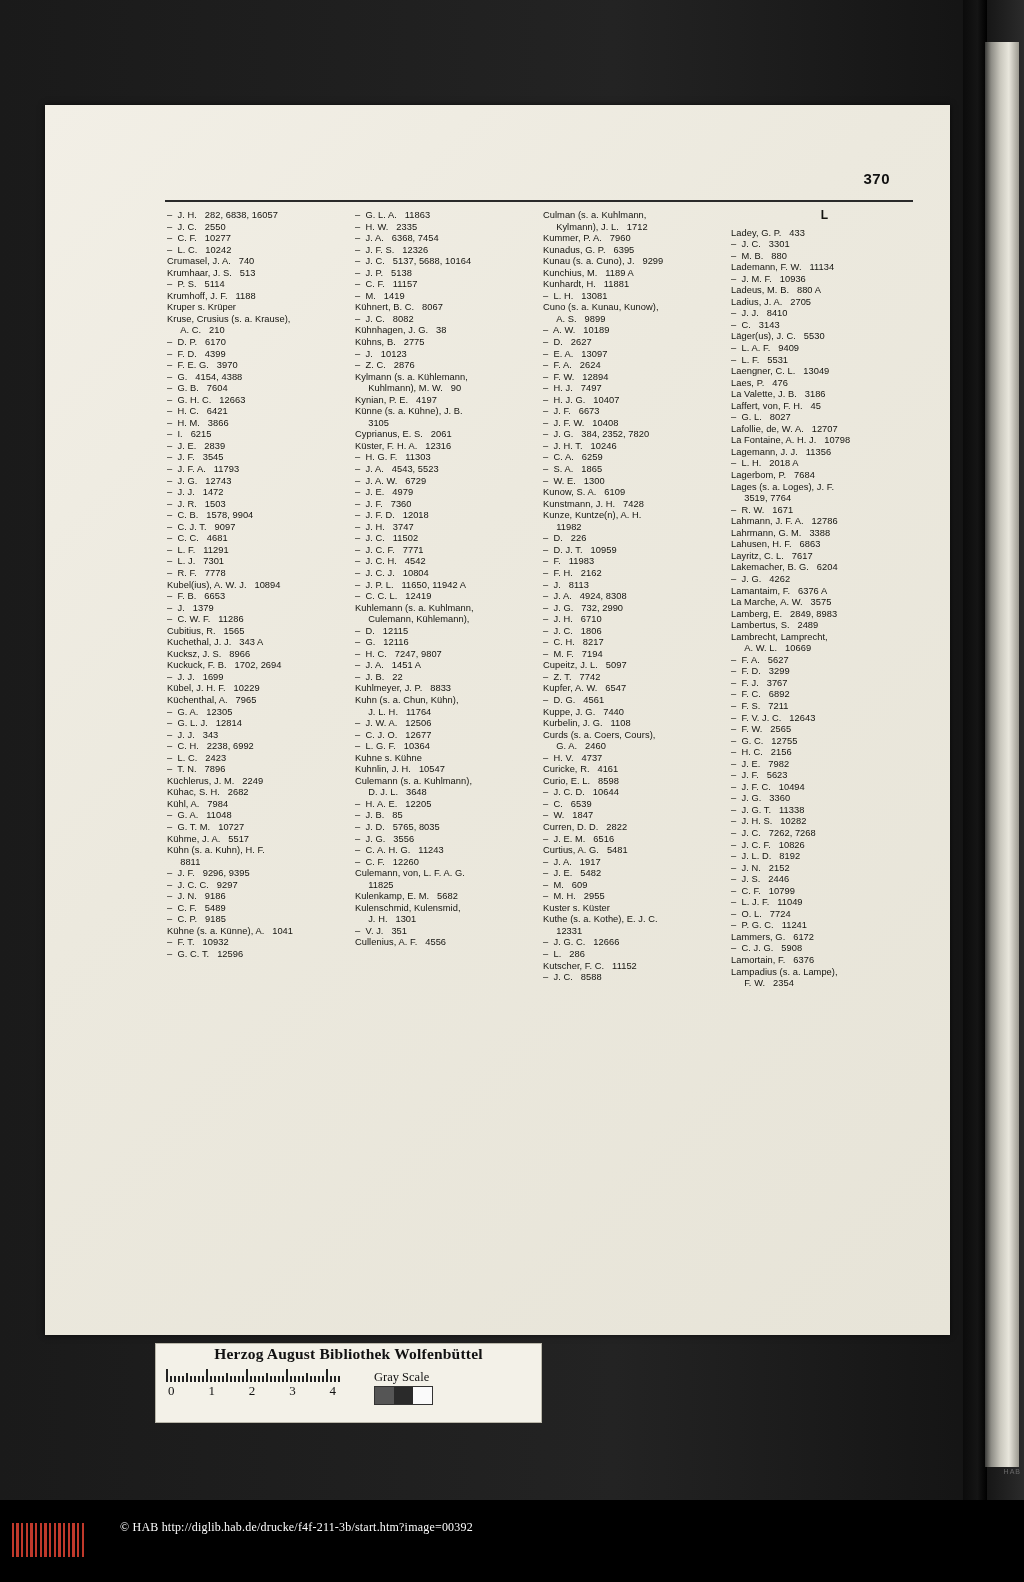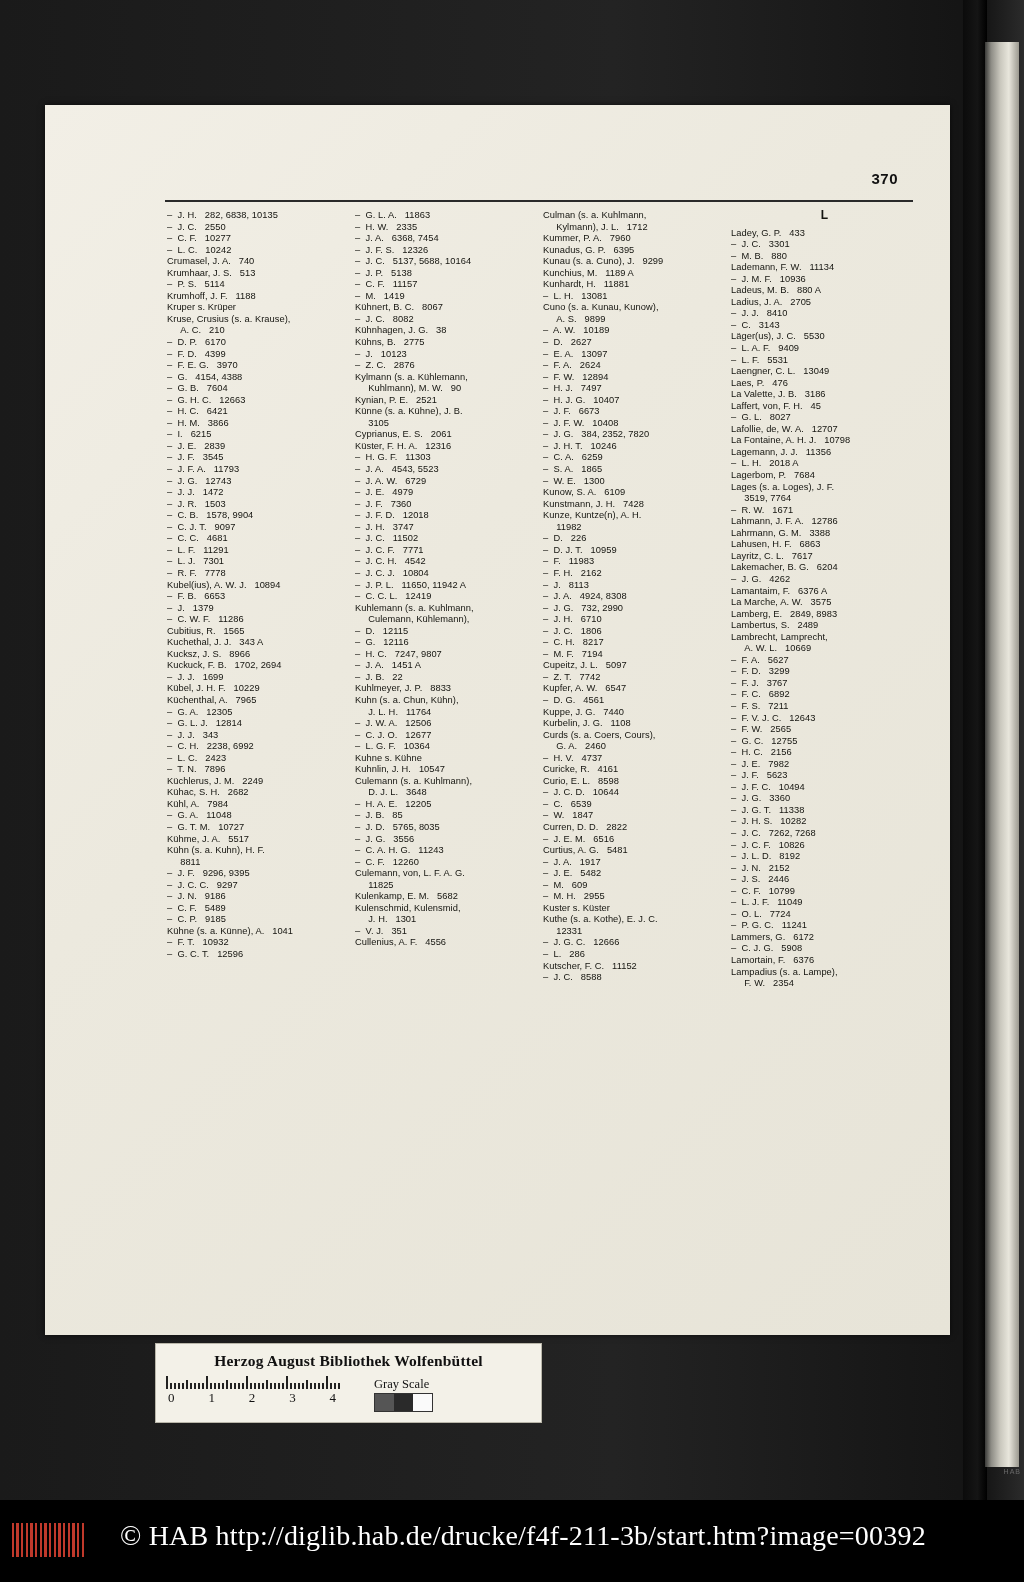--- a/index.html
+++ b/index.html
@@ -49,21 +49,21 @@
     box-shadow: 0 0 6px rgba(0,0,0,0.6);
   }
   .page-inner {
     position: absolute;
     left: 0; top: 0;
     width: 905px; height: 1230px;
     background: linear-gradient(135deg, #f2efe6 0%, #ece9de 40%, #e7e4d8 100%);
   }
   .page-number {
     position: absolute;
-    right: 52px;
+    right: 60px;
     top: 65px;
     font-size: 15px;
     font-weight: bold;
     color: #111;
     letter-spacing: 0.5px;
   }
   .rule {
     position: absolute;
     left: 120px;
     top: 95px;
@@ -106,21 +106,21 @@
     height: 78px;
     background: #f3f1e8;
     border: 1px solid #b9b6a9;
   }
   .colorcard-title {
     text-align: center;
     font-family: "Liberation Serif", serif;
     font-weight: bold;
     font-size: 15.5px;
     color: #111;
-    padding-top: 8px;
+    padding-top: 1px;
     letter-spacing: 0.2px;
   }
   .ruler-row {
     display: flex;
     align-items: flex-start;
     padding: 6px 10px 0 10px;
     gap: 8px;
   }
   .ruler {
     width: 200px;
@@ -165,21 +165,21 @@
     left: 0; top: 1500px;
     width: 1024px; height: 82px;
     background: #000;
   }
   .footer-text {
     position: absolute;
     left: 120px;
     top: 1520px;
     color: #ffffff;
     font-family: "Liberation Serif", serif;
-    font-size: 28px;
+    font-size: 12px;
     letter-spacing: 0.2px;
     white-space: nowrap;
   }
   .barcode {
     position: absolute;
     left: 12px;
     top: 1523px;
     width: 72px;
     height: 34px;
     background: repeating-linear-gradient(90deg,
@@ -208,21 +208,21 @@
 <div class="page-edge"></div>
 
 <div class="page">
   <div class="page-inner">
     <div class="page-number">370</div>
     <div class="rule"></div>
 
     <div class="columns">
 
       <div class="col" id="col1">
-          <div class="entry">–  J. H.   282, 6838, 10135</div>
+          <div class="entry">–  J. H.   282, 6838, 16057</div>
           <div class="entry">–  J. C.   2550</div>
           <div class="entry">–  C. F.   10277</div>
           <div class="entry">–  L. C.   10242</div>
           <div class="entry">Crumasel, J. A.   740</div>
           <div class="entry">Krumhaar, J. S.   513</div>
           <div class="entry">–  P. S.   5114</div>
           <div class="entry">Krumhoff, J. F.   1188</div>
           <div class="entry">Kruper s. Krüper</div>
           <div class="entry">Kruse, Crusius (s. a. Krause),
      A. C.   210</div>
@@ -291,21 +291,21 @@
           <div class="entry">–  C. F.   11157</div>
           <div class="entry">–  M.   1419</div>
           <div class="entry">Kühnert, B. C.   8067</div>
           <div class="entry">–  J. C.   8082</div>
           <div class="entry">Kühnhagen, J. G.   38</div>
           <div class="entry">Kühns, B.   2775</div>
           <div class="entry">–  J.   10123</div>
           <div class="entry">–  Z. C.   2876</div>
           <div class="entry">Kylmann (s. a. Kühlemann,
      Kuhlmann), M. W.   90</div>
-          <div class="entry">Kynian, P. E.   2521</div>
+          <div class="entry">Kynian, P. E.   4197</div>
           <div class="entry">Künne (s. a. Kühne), J. B.
      3105</div>
           <div class="entry">Cyprianus, E. S.   2061</div>
           <div class="entry">Küster, F. H. A.   12316</div>
           <div class="entry">–  H. G. F.   11303</div>
           <div class="entry">–  J. A.   4543, 5523</div>
           <div class="entry">–  J. A. W.   6729</div>
           <div class="entry">–  J. E.   4979</div>
           <div class="entry">–  J. F.   7360</div>
           <div class="entry">–  J. F. D.   12018</div>

